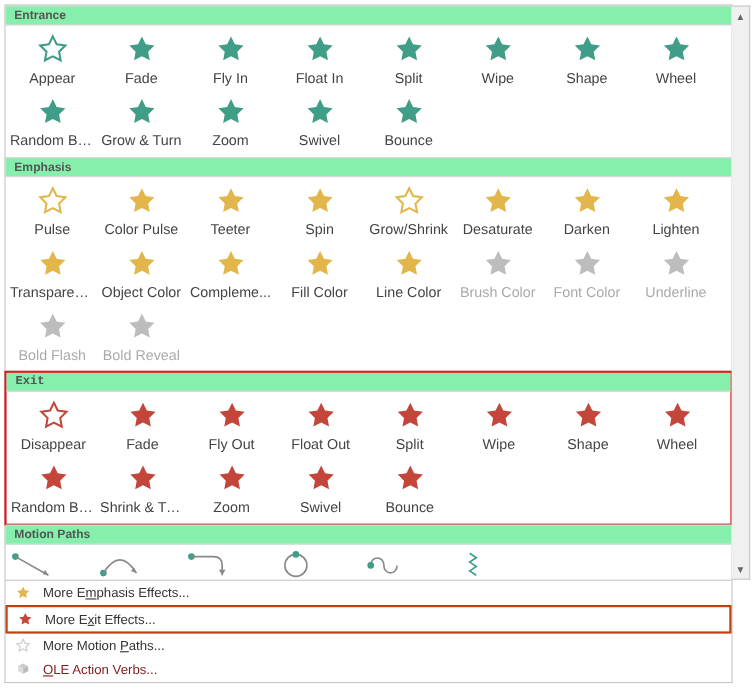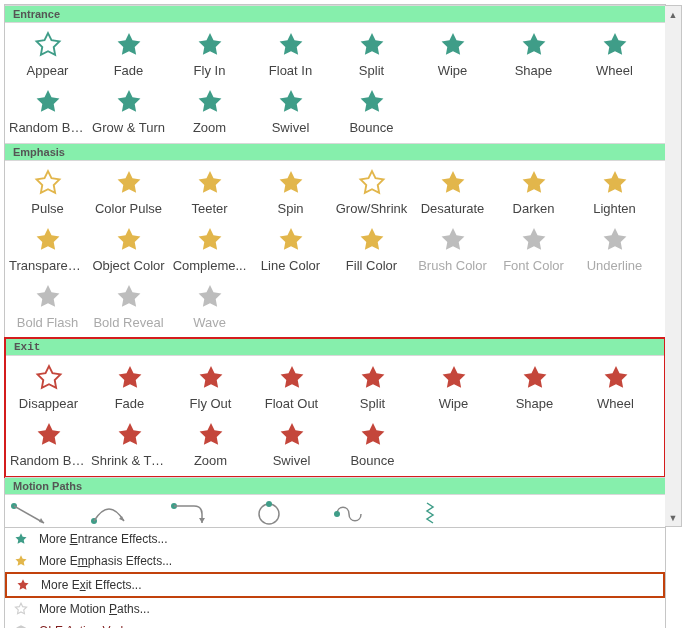--- a/index.html
+++ b/index.html
@@ -255,27 +255,27 @@
       <div class="item">
         <div class="icon c-gold"><svg class="" viewBox="0 0 24 24" width="28" height="28">
     <path fill="currentColor" stroke="none" stroke-width="1.6" d="M12 1.8l3 6.1 6.8 1-4.9 4.8 1.2 6.7L12 17.3 5.9 20.4l1.2-6.7L2.2 8.9l6.8-1z"></path>
           </svg></div>
       <span class="lbl">Compleme...</span>
       </div>
       <div class="item">
         <div class="icon c-gold"><svg class="" viewBox="0 0 24 24" width="28" height="28">
     <path fill="currentColor" stroke="none" stroke-width="1.6" d="M12 1.8l3 6.1 6.8 1-4.9 4.8 1.2 6.7L12 17.3 5.9 20.4l1.2-6.7L2.2 8.9l6.8-1z"></path>
           </svg></div>
+      <span class="lbl">Fill Color</span>
+      </div>
+      <div class="item">
+        <div class="icon c-gold"><svg class="" viewBox="0 0 24 24" width="28" height="28">
+    <path fill="currentColor" stroke="none" stroke-width="1.6" d="M12 1.8l3 6.1 6.8 1-4.9 4.8 1.2 6.7L12 17.3 5.9 20.4l1.2-6.7L2.2 8.9l6.8-1z"></path>
+          </svg></div>
       <span class="lbl">Line Color</span>
-      </div>
-      <div class="item">
-        <div class="icon c-gold"><svg class="" viewBox="0 0 24 24" width="28" height="28">
-    <path fill="currentColor" stroke="none" stroke-width="1.6" d="M12 1.8l3 6.1 6.8 1-4.9 4.8 1.2 6.7L12 17.3 5.9 20.4l1.2-6.7L2.2 8.9l6.8-1z"></path>
-          </svg></div>
-      <span class="lbl">Fill Color</span>
       </div>
       <div class="item disabled">
         <div class="icon c-gray"><svg class="" viewBox="0 0 24 24" width="28" height="28">
     <path fill="currentColor" stroke="none" stroke-width="1.6" d="M12 1.8l3 6.1 6.8 1-4.9 4.8 1.2 6.7L12 17.3 5.9 20.4l1.2-6.7L2.2 8.9l6.8-1z"></path>
           </svg></div>
       <span class="lbl">Brush Color</span>
       </div>
       <div class="item disabled">
         <div class="icon c-gray"><svg class="" viewBox="0 0 24 24" width="28" height="28">
     <path fill="currentColor" stroke="none" stroke-width="1.6" d="M12 1.8l3 6.1 6.8 1-4.9 4.8 1.2 6.7L12 17.3 5.9 20.4l1.2-6.7L2.2 8.9l6.8-1z"></path>
@@ -292,26 +292,20 @@
         <div class="icon c-gray"><svg class="" viewBox="0 0 24 24" width="28" height="28">
     <path fill="currentColor" stroke="none" stroke-width="1.6" d="M12 1.8l3 6.1 6.8 1-4.9 4.8 1.2 6.7L12 17.3 5.9 20.4l1.2-6.7L2.2 8.9l6.8-1z"></path>
           </svg></div>
       <span class="lbl">Bold Flash</span>
       </div>
       <div class="item disabled">
         <div class="icon c-gray"><svg class="" viewBox="0 0 24 24" width="28" height="28">
     <path fill="currentColor" stroke="none" stroke-width="1.6" d="M12 1.8l3 6.1 6.8 1-4.9 4.8 1.2 6.7L12 17.3 5.9 20.4l1.2-6.7L2.2 8.9l6.8-1z"></path>
           </svg></div>
       <span class="lbl">Bold Reveal</span>
-      </div>
-      <div class="item disabled">
-        <div class="icon c-gray"><svg class="" viewBox="0 0 24 24" width="28" height="28">
-    <path fill="currentColor" stroke="none" stroke-width="1.6" d="M12 1.8l3 6.1 6.8 1-4.9 4.8 1.2 6.7L12 17.3 5.9 20.4l1.2-6.7L2.2 8.9l6.8-1z"></path>
-          </svg></div>
-      <span class="lbl">Wave</span>
       </div>
     </div>
 
   <div class="exit-frame">
     <div class="section-header">Exit</div>
     <div class="grid" id="grid-exit">
         <div class="item">
           <div class="icon c-red"><svg class="" viewBox="0 0 24 24" width="28" height="28">
     <path fill="none" stroke="currentColor" stroke-width="1.6" d="M12 1.8l3 6.1 6.8 1-4.9 4.8 1.2 6.7L12 17.3 5.9 20.4l1.2-6.7L2.2 8.9l6.8-1z"></path>
             </svg></div>
@@ -429,28 +423,20 @@
     </div>
     <div class="motion-shape">
       <svg viewBox="0 0 40 26">
           <path d="M18 2 L24 6 L18 10 L24 14 L18 18 L24 22" fill="none" stroke="#3f9d88" stroke-width="1.5"></path>
         </svg>
     </div>
   </div>
 </div>
 
 <div class="menu">
-  <div class="menu-item">
-    <span class="mi-icon c-green">
-        <svg viewBox="0 0 24 24" width="14" height="14">
-          <path fill="currentColor" d="M12 2l2.9 6 6.6.9-4.8 4.6 1.2 6.5L12 17l-5.9 3 1.2-6.5L2.5 8.9 9.1 8z"></path>
-        </svg>
-      </span>
-    <span class="mi-text">More <u>E</u>ntrance Effects...</span>
-  </div>
   <div class="menu-item">
     <span class="mi-icon c-gold">
         <svg viewBox="0 0 24 24" width="14" height="14">
           <path fill="currentColor" d="M12 2l2.9 6 6.6.9-4.8 4.6 1.2 6.5L12 17l-5.9 3 1.2-6.5L2.5 8.9 9.1 8z"></path>
         </svg>
       </span>
     <span class="mi-text">More E<u>m</u>phasis Effects...</span>
   </div>
   <div class="menu-item hi-exit">
     <span class="mi-icon c-red">

